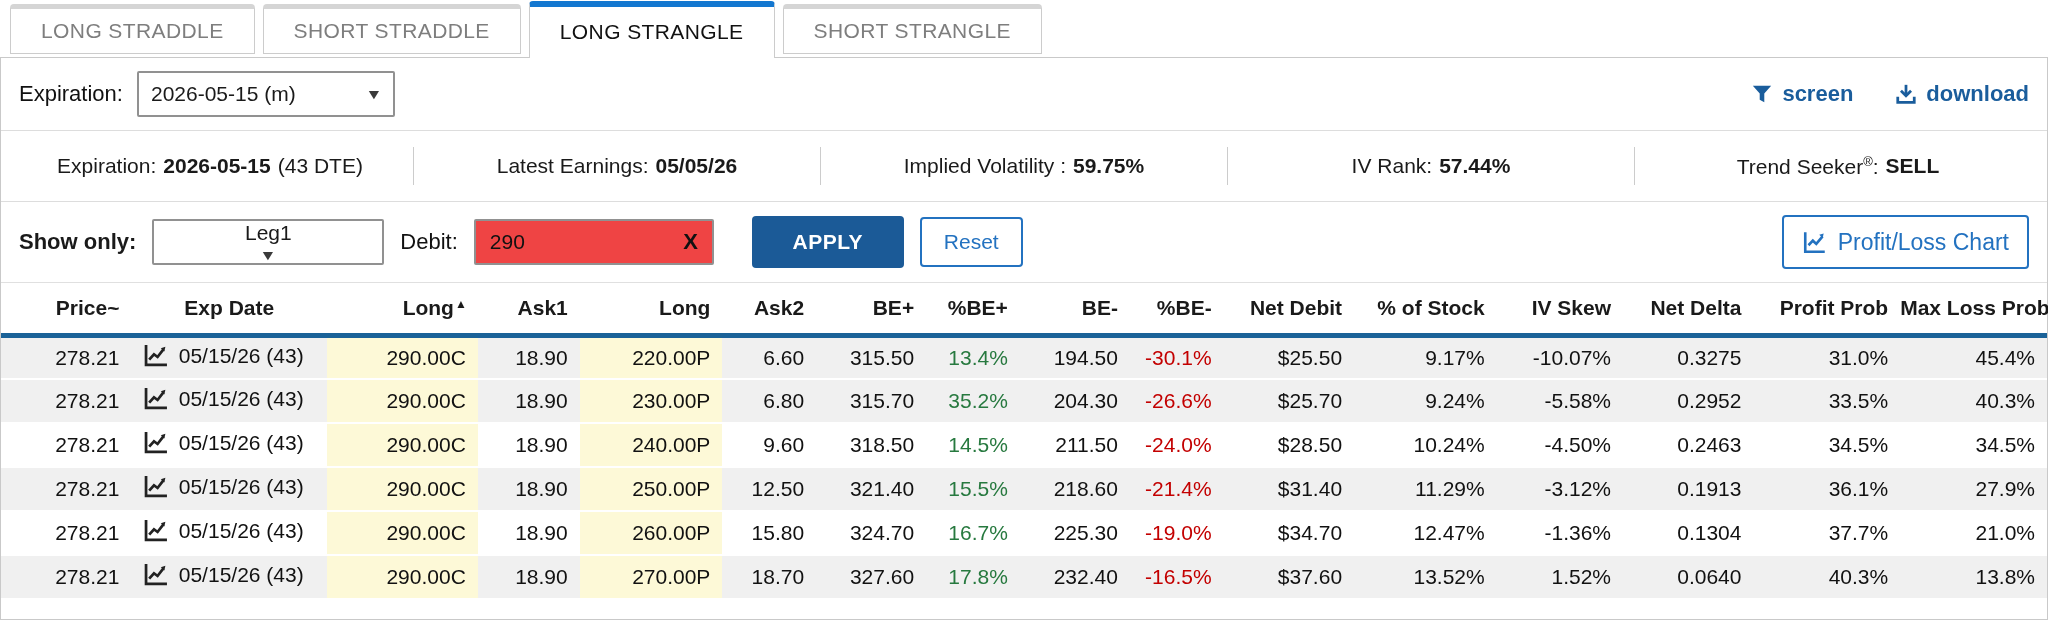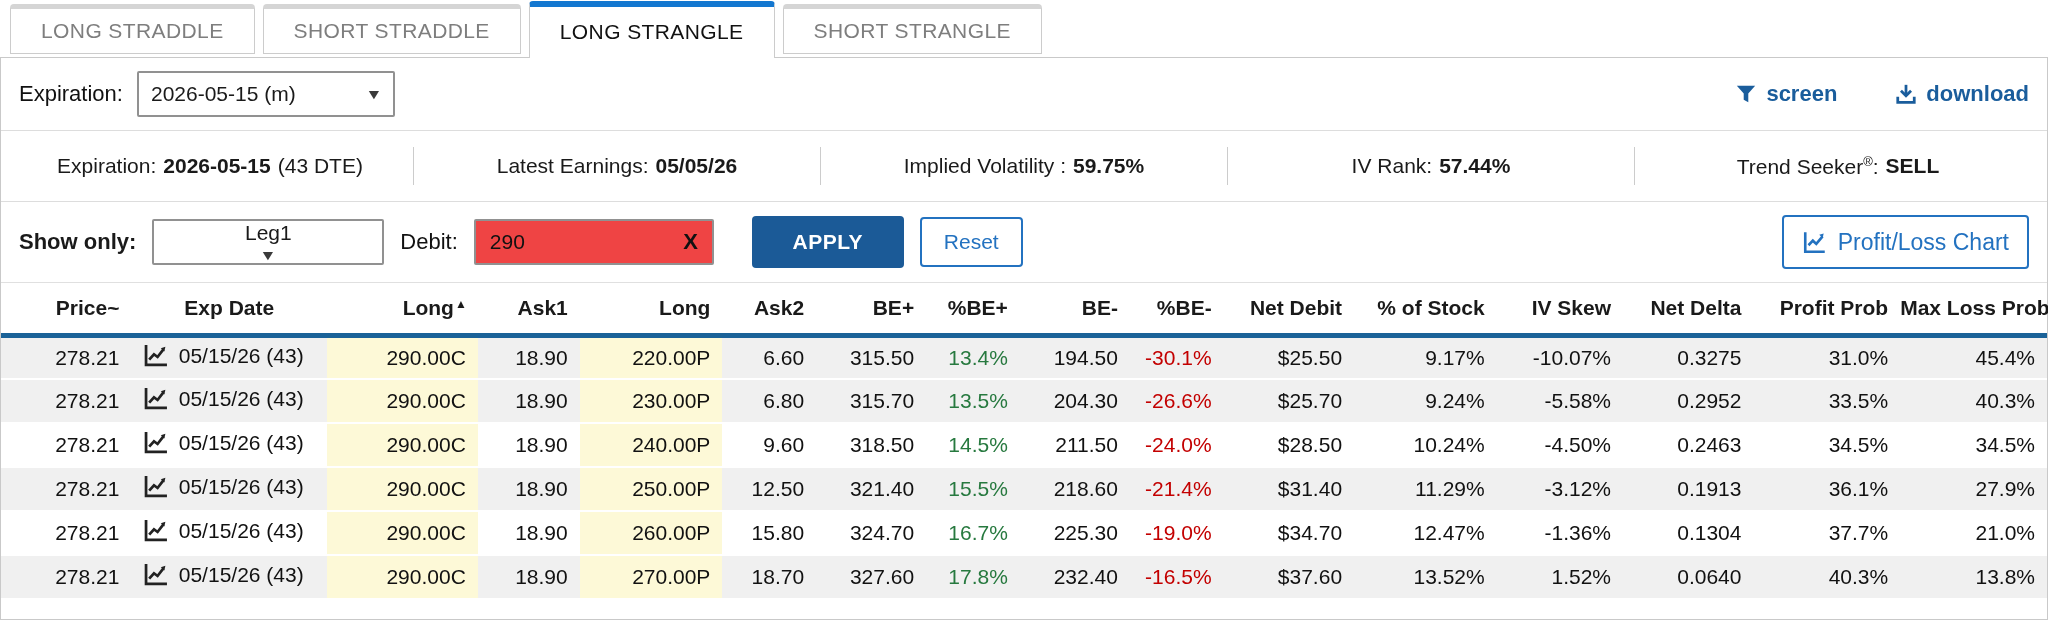--- a/index.html
+++ b/index.html
@@ -22,21 +22,21 @@
 
   
   .row-exp { display:flex; align-items:center; justify-content:space-between;
     height:73px; padding:0 18px; border-bottom:1px solid #ddd; }
   .row-exp .left { display:flex; align-items:center; gap:14px; }
   .lbl { font-size:22px; color:#111; }
   .selectbox { display:flex; align-items:center; justify-content:space-between;
     width:258px; height:46px; padding:0 12px; background:#fff;
     border:2px solid #919191; border-radius:2px; font-size:21px; cursor:pointer; }
   .chev { font-size:14px; color:#3a3a3a; transform:scaleX(1.25); }
-  .links { display:flex; align-items:center; gap:58px; }
+  .links { display:flex; align-items:center; gap:42px; }
   .bluelink { display:flex; align-items:center; gap:9px; font-size:22px;
     font-weight:bold; color:#1a5d9c; cursor:pointer; }
   .bluelink svg { width:22px; height:22px; }
 
   
   .row-stats { display:flex; align-items:center; height:71px;
     border-bottom:1px solid #ddd; padding:0 6px; }
   .stat { flex:1; display:flex; align-items:center; justify-content:center;
     gap:7px; height:38px; font-size:21px; white-space:nowrap; }
   .stat + .stat { border-left:1px solid #ccc; }
@@ -242,21 +242,21 @@
                 <path d="M5 15l4.6-5.2 3.4 2.6 5.6-7.2" stroke="#222" stroke-width="2.6" fill="none"></path>
                 <path d="M20.5 2.6l-1 4.6-3.4-3.2z" fill="#222"></path>
               </svg>
               <span>05/15/26 (43)</span>
             </span></td>
           <td class="yellow">290.00C</td>
           <td class="">18.90</td>
           <td class="yellow">230.00P</td>
           <td class="">6.80</td>
           <td class="">315.70</td>
-          <td class="green">13.5%</td>
+          <td class="green">35.2%</td>
           <td class="">204.30</td>
           <td class="red">-26.6%</td>
           <td class="">$25.70</td>
           <td class="">9.24%</td>
           <td class="">-5.58%</td>
           <td class="">0.2952</td>
           <td class="">33.5%</td>
           <td class="">40.3%</td>
         </tr>
         <tr class="">

